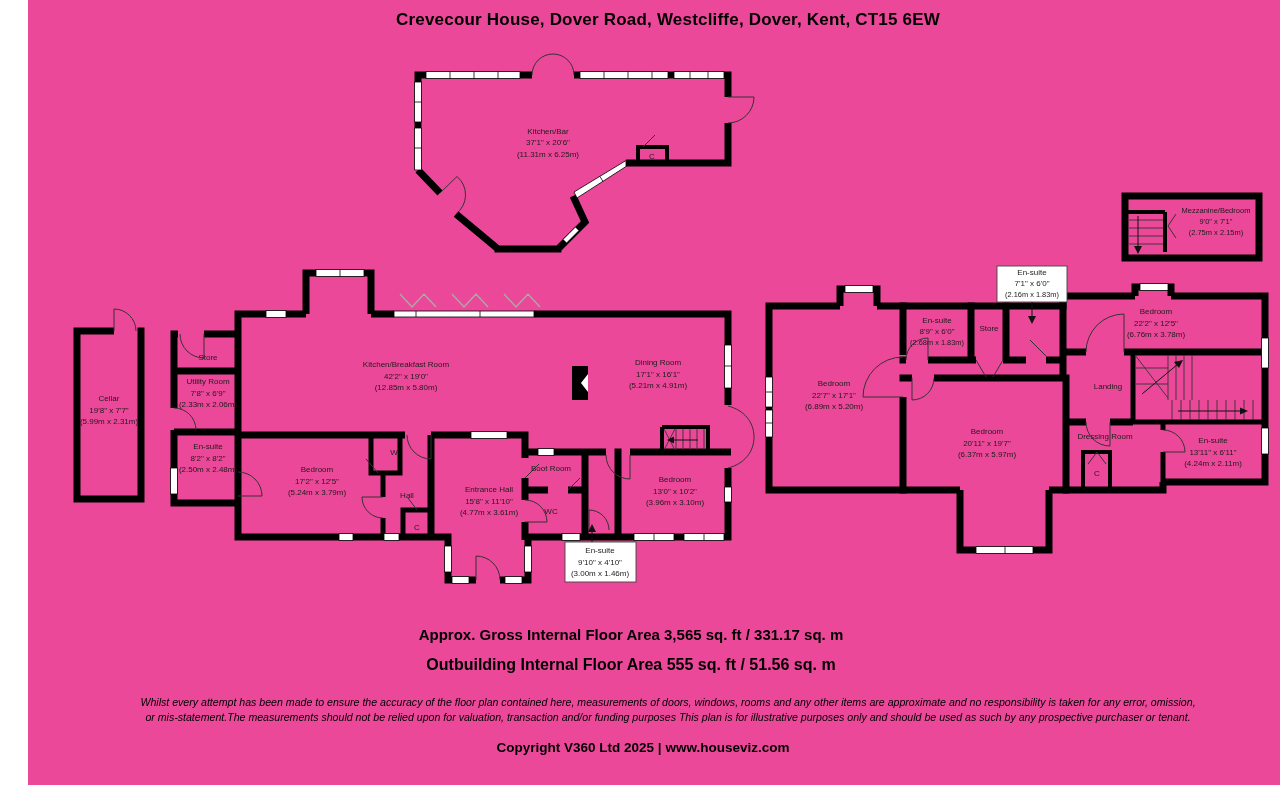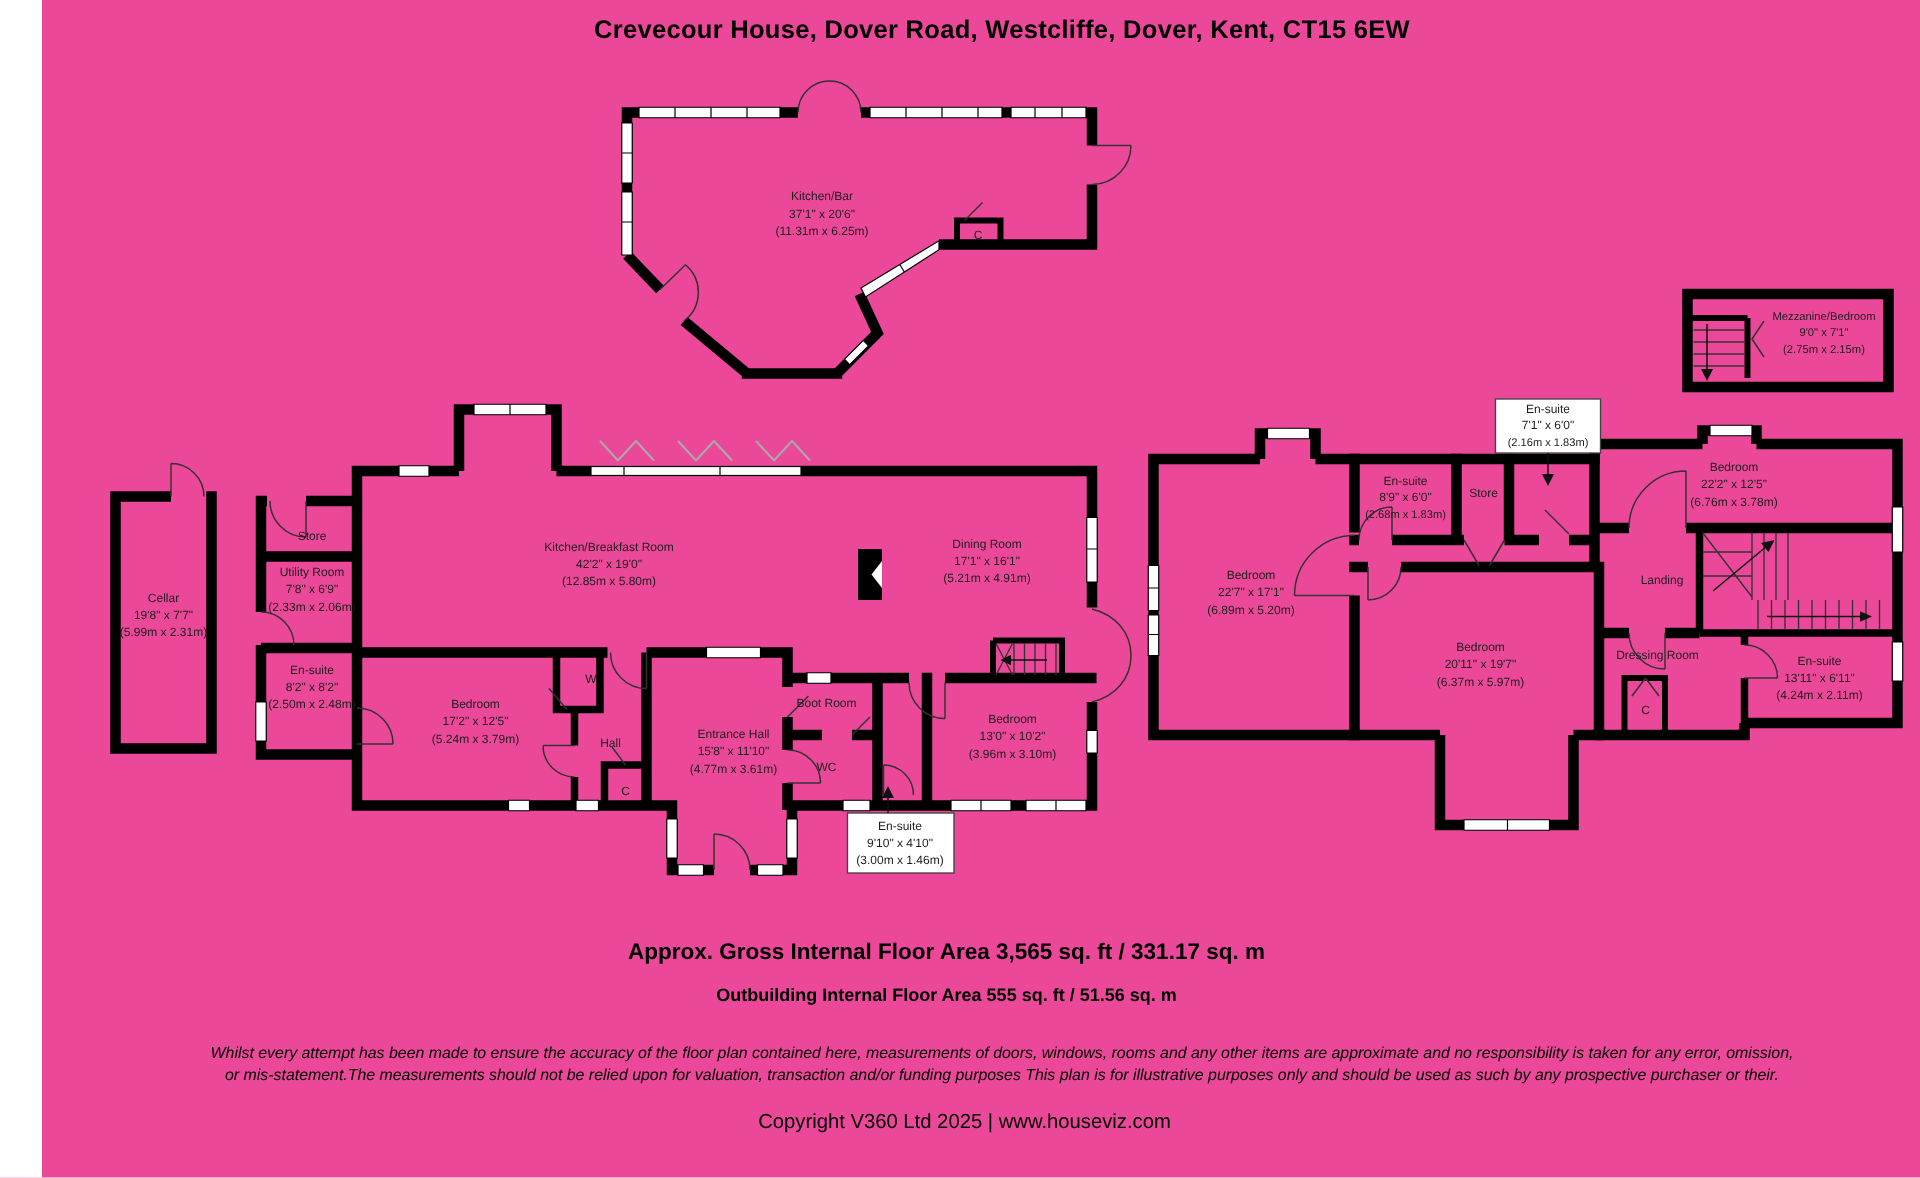--- a/index.html
+++ b/index.html
@@ -4,25 +4,25 @@
 <style>
   html,body{margin:0;padding:0;background:#fff;}
   body{font-family:"Liberation Sans", sans-serif;}
   #page{position:relative;width:1280px;height:785px;background:#ec4899;overflow:hidden;margin-left:28px;}
   .title{position:absolute;top:10px;left:0;width:1280px;text-align:center;
          font-size:17px;font-weight:bold;color:#000;letter-spacing:.2px;}
   svg{position:absolute;top:0;left:0;}
   svg text{font-family:"Liberation Sans", sans-serif;font-size:8px;fill:#1c1c1c;}
   .footer-area{position:absolute;left:18px;width:1170px;text-align:center;font-weight:bold;color:#000;}
   #area-main{top:626px;font-size:15px;}
-  #area-out{top:656px;font-size:12px;}
+  #area-out{top:656px;font-size:16px;}
   #disclaimer{position:absolute;top:695px;left:30px;width:1220px;text-align:center;
               font-size:10.6px;color:#000;line-height:15px;font-weight:normal;font-style:italic;}
   #copyright{position:absolute;top:740px;left:30px;width:1170px;text-align:center;
-             font-size:13.5px;font-weight:normal;color:#000;}
+             font-size:13.5px;font-weight:bold;color:#000;}
   .wall{stroke:#000;fill:none;stroke-width:7;stroke-linecap:butt;}
   .wall5{stroke:#000;fill:none;stroke-width:5;}
   .wall4{stroke:#000;fill:none;stroke-width:4;}
   .win{fill:#fff;stroke:#000;stroke-width:.8;}
   .winline{stroke:#000;stroke-width:.8;fill:none;}
   .door{stroke:#333;stroke-width:1;fill:none;}
   .stair{stroke:#333;stroke-width:.9;fill:none;}
   .zig{stroke:#a9a9a9;stroke-width:1.4;fill:none;}
   .labelbox{fill:#fff;stroke:#444;stroke-width:.9;}
   .arrow{stroke:#111;stroke-width:1;fill:none;}
@@ -215,16 +215,16 @@
         <text x="1185" y="454.5" text-anchor="middle">13'11" x 6'11"</text>
         <text x="1185" y="466" text-anchor="middle">(4.24m x 2.11m)</text>
       </g>
     </g>
   </svg>
 
   <div id="area-main" class="footer-area">Approx. Gross Internal Floor Area 3,565 sq. ft / 331.17 sq. m</div>
   <div id="area-out" class="footer-area">Outbuilding Internal Floor Area 555 sq. ft / 51.56 sq. m</div>
   <div id="disclaimer">
     <div>Whilst every attempt has been made to ensure the accuracy of the floor plan contained here, measurements of doors, windows, rooms and any other items are approximate and no responsibility is taken for any error, omission,</div>
-    <div>or mis-statement.The measurements should not be relied upon for valuation, transaction and/or funding purposes This plan is for illustrative purposes only and should be used as such by any prospective purchaser or their.</div>
+    <div>or mis-statement.The measurements should not be relied upon for valuation, transaction and/or funding purposes This plan is for illustrative purposes only and should be used as such by any prospective purchaser or tenant.</div>
   </div>
   <div id="copyright">Copyright V360 Ltd 2025 | www.houseviz.com</div>
 </div>
 
 </body></html>

